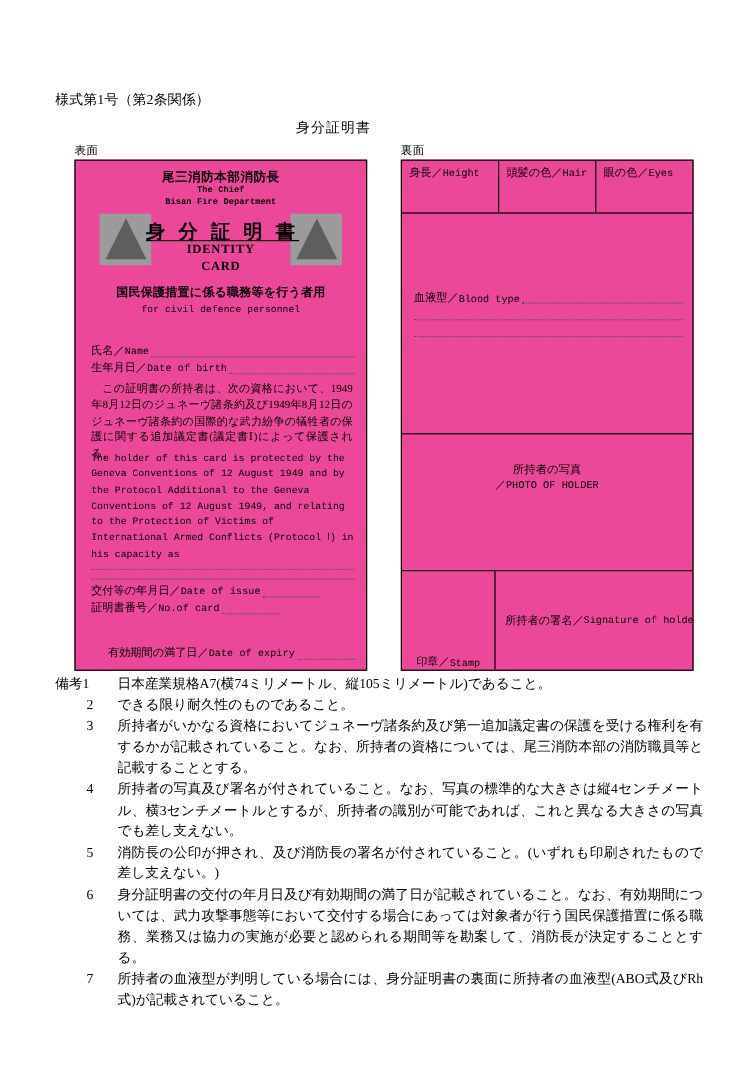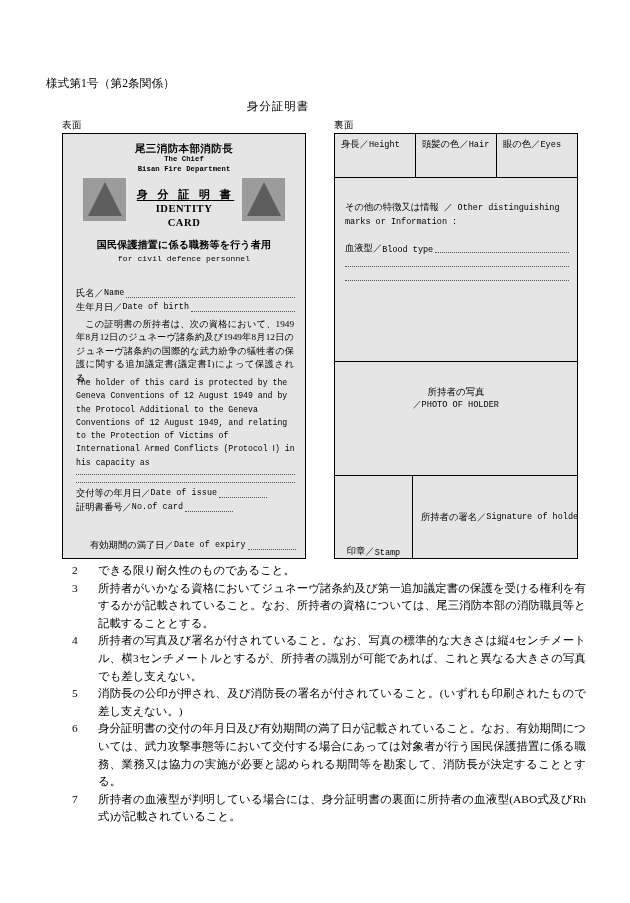--- a/index.html
+++ b/index.html
@@ -48,21 +48,21 @@
     letter-spacing: .5px;
   }
   .side-label.front { left: 62px; top: 119px; }
   .side-label.back  { left: 334px; top: 119px; }
 
   
   .card {
     position: absolute;
     border: 1.2px solid #000;
     box-sizing: border-box;
-    background: #e5e5e5;
+    background: #ec4899;
   }
   .card-front {
     left: 62px;
     top: 133px;
     width: 244px;
     height: 426px;
   }
   .card-back {
     left: 334px;
     top: 133px;
@@ -115,21 +115,21 @@
     border-bottom: 34px solid #5e5e5e;
   }
 
   .id-title-block {
     position: absolute;
     left: 0; top: 52px;
     width: 100%;
     text-align: center;
   }
   .id-jp {
-    font-size: 11px;
+    font-size: 16px;
     font-weight: bold;
     letter-spacing: 3.5px;
     text-decoration: underline;
     text-underline-offset: 2px;
     line-height: 16px;
     padding-left: 3px;
   }
   .id-en {
     font-family: "Liberation Serif", serif;
     font-size: 10.5px;
@@ -483,24 +483,20 @@
       </div>
       <div class="back-cell">
         <span>頭髪の色</span><span>／</span><span class="en">Hair</span>
       </div>
       <div class="back-cell">
         <span>眼の色</span><span>／</span><span class="en">Eyes</span>
       </div>
     </div>
 
     <div class="back-mid">
-      <div class="other-info">
-        <div><span class="jp">その他の特徴又は情報</span><span> ／ </span><span>Other distinguishing</span></div>
-        <div>marks or Information :</div>
-      </div>
 
       <div class="blood-row">
         <span>血液型</span>
           <span>／</span>
           <span class="en">Blood type</span>
         <span class="dotline"></span>
       </div>
 
       <div class="blank-dotline l1"></div>
       <div class="blank-dotline l2"></div>
@@ -521,20 +517,24 @@
         <span>所持者の署名</span>
           <span>／</span>
           <span class="en">Signature of holder</span>
       </div>
     </div>
 
   </div>
 
   <div class="notes">
 
+    <div class="note">
+      <div class="note-head first"><span>備考</span><span>1</span></div>
+      <div class="note-body">日本産業規格A7(横74ミリメートル、縦105ミリメートル)であること。</div>
+    </div>
 
     <div class="note">
       <div class="note-head rest">2</div>
       <div class="note-body">できる限り耐久性のものであること。</div>
     </div>
 
     <div class="note">
       <div class="note-head rest">3</div>
       <div class="note-body">所持者がいかなる資格においてジュネーヴ諸条約及び第一追加議定書の保護を受ける権利を有するかが記載されていること。なお、所持者の資格については、尾三消防本部の消防職員等と記載することとする。</div>
     </div>

